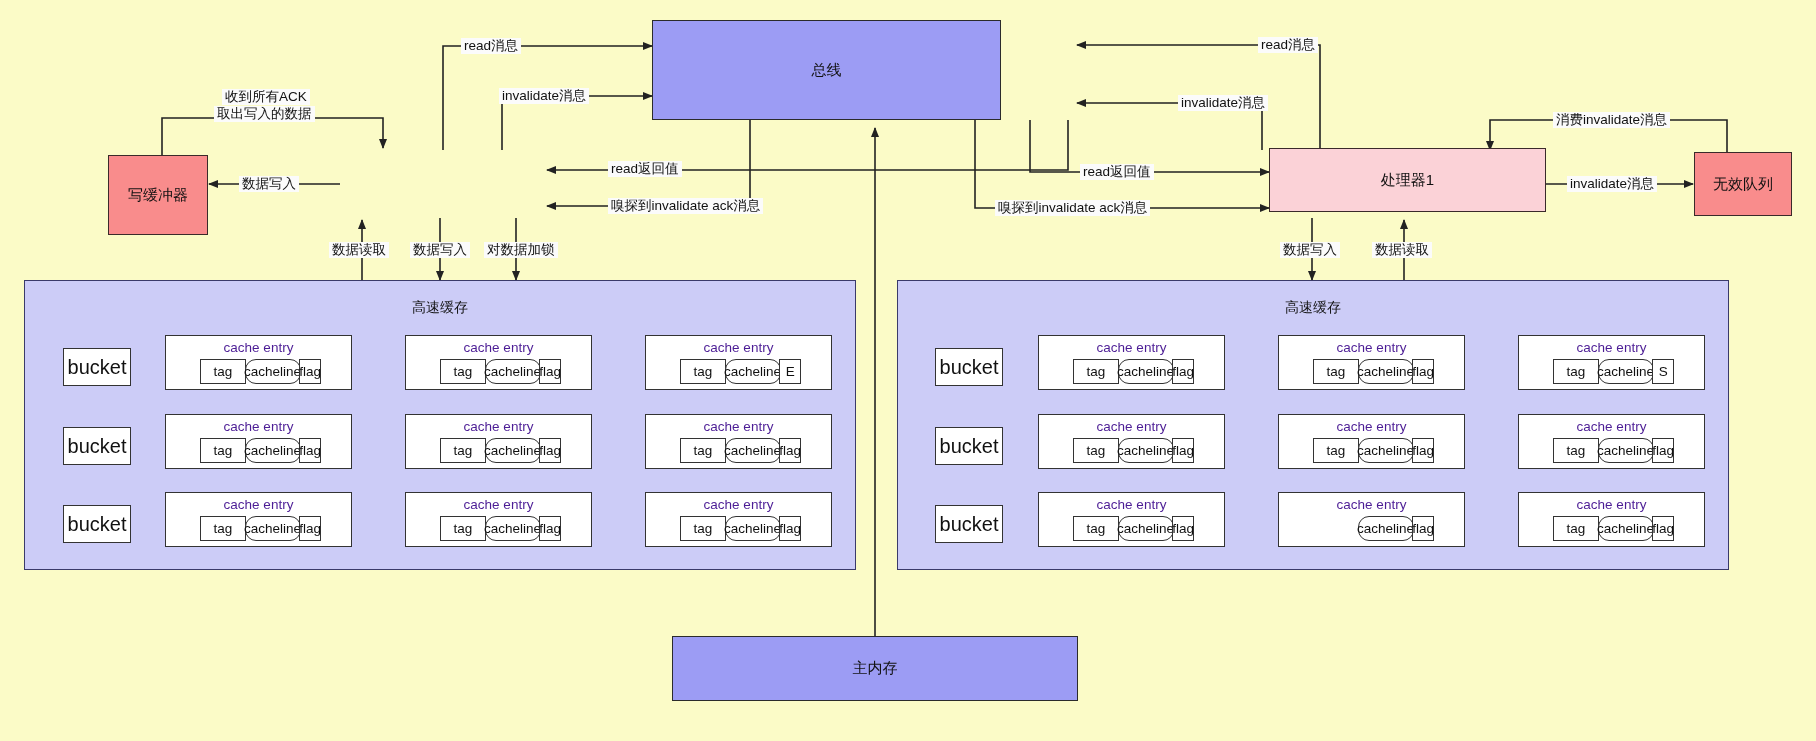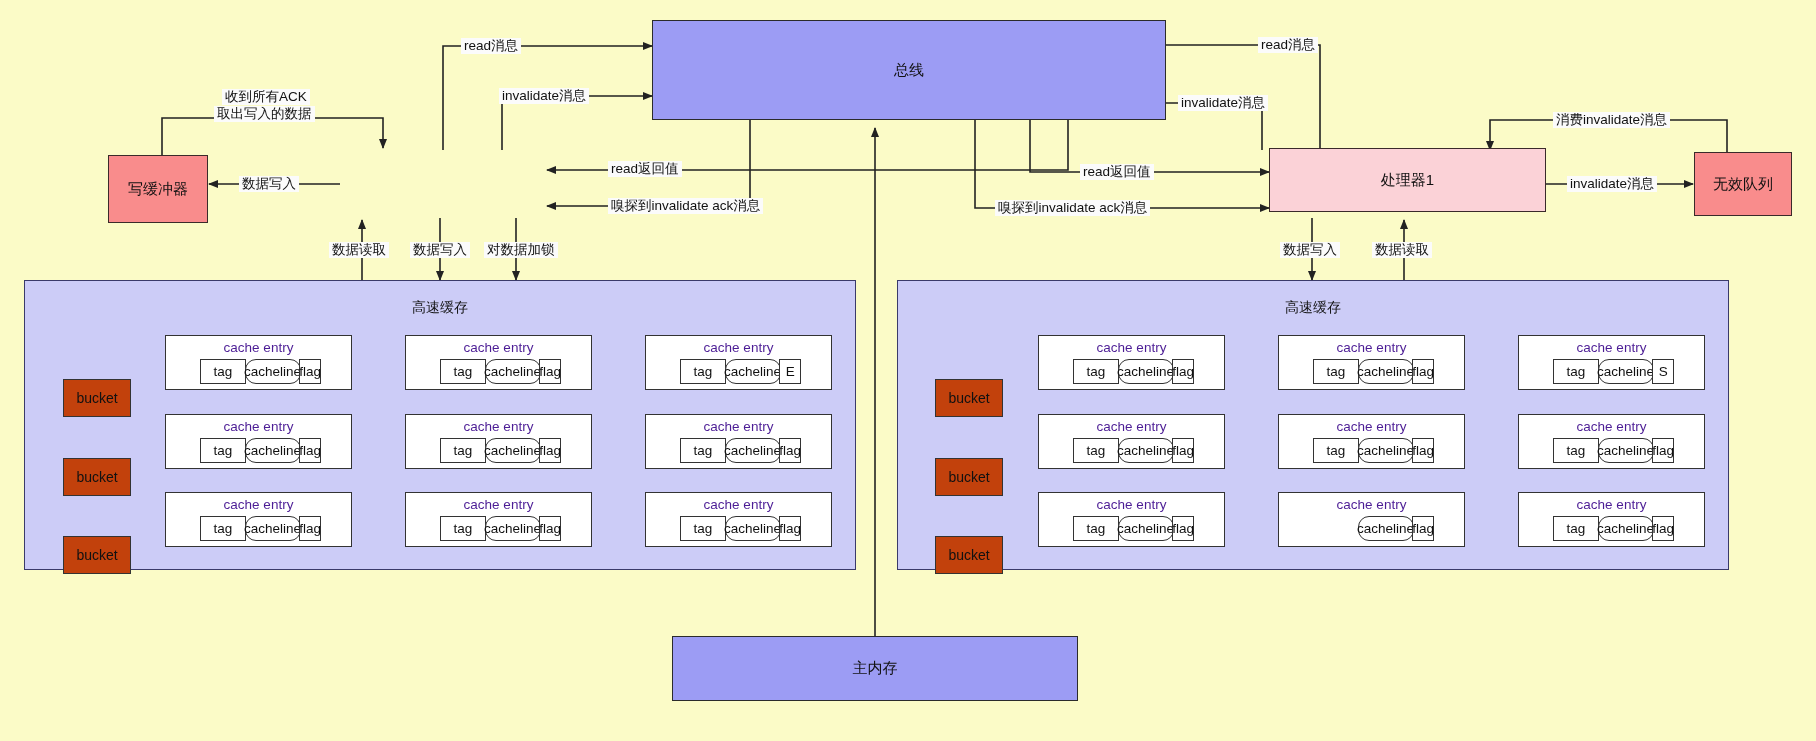--- a/index.html
+++ b/index.html
@@ -15,22 +15,22 @@
   .node{position:absolute;box-sizing:border-box;display:flex;align-items:center;justify-content:center;
         border:1.6px solid #333;color:#111;font-size:15px;}
   .node.bus{background:#9c9cf4;border-color:#2b2b2b;}
   .node.mem{background:#9c9cf4;border-color:#2b2b2b;}
   .node.cpu{background:#fbd2d7;border-color:#3a2a2a;}
   .node.buf{background:#f98c8c;border-color:#3a2a2a;}
 
   .cachebox{position:absolute;box-sizing:border-box;background:#ccccf7;border:1.6px solid #3a3a6a;}
   .cachebox .cachetitle{position:absolute;left:0;top:18px;width:100%;text-align:center;font-size:14px;color:#111;}
 
-  .bucket{position:absolute;box-sizing:border-box;background:#c2410c;border:1.4px solid #333;
-          display:flex;align-items:center;justify-content:center;font-size:14px;color:#111;margin-top:31px;}
+  .bucket{position:absolute;box-sizing:border-box;background:#ffffff;border:1.4px solid #333;
+          display:flex;align-items:center;justify-content:center;font-size:20px;color:#111;}
 
   .entry{position:absolute;box-sizing:border-box;background:#fff;border:1.6px solid #333;
          display:flex;flex-direction:column;align-items:center;padding-top:3px;}
   .entry .etitle{font-size:13.5px;color:#4c1d95;line-height:17px;}
   .entry .cells{display:flex;margin-top:3px;}
   .entry .cell{box-sizing:border-box;border:1.3px solid #333;height:25px;display:flex;align-items:center;
                justify-content:center;font-size:13.5px;color:#111;background:#fff;margin-left:-1.3px;}
   .entry .cell:first-child{margin-left:4px;}
   .entry .cell.tag{width:46px;}
   .entry .cell.line{width:56px;border-radius:11px;}
@@ -109,34 +109,34 @@
       <path d="M1225,368 L1276,368" marker-end="url(#ah)"></path>
       <path d="M1225,447 L1276,447" marker-end="url(#ah)"></path>
       <path d="M1225,525 L1276,525" marker-end="url(#ah)"></path>
 
       <path d="M1465,368 L1516,368" marker-end="url(#ah)"></path>
       <path d="M1465,447 L1516,447" marker-end="url(#ah)"></path>
       <path d="M1465,525 L1516,525" marker-end="url(#ah)"></path>
     </g>
   </svg>
 
-  <div class="node bus" style="left:652px;top:20px;width:514px;height:100px;">
+  <div class="node bus" style="left:652px;top:20px;width:349px;height:100px;">
     <span>总线</span>
   </div>
 
   <div class="node mem" style="left:672px;top:636px;width:406px;height:65px;">
     <span>主内存</span>
   </div>
 
 
   <div class="node cpu" style="left:1269px;top:148px;width:277px;height:64px;">
     <span>处理器1</span>
   </div>
 
-  <div class="node buf" style="left:108px;top:155px;width:100px;height:68px;">
+  <div class="node buf" style="left:108px;top:155px;width:100px;height:80px;">
     <span>写缓冲器</span>
   </div>
 
   <div class="node buf" style="left:1694px;top:152px;width:98px;height:64px;">
     <span>无效队列</span>
   </div>
 
   <div class="elabel" style="left:461px;top:38px;">read消息</div>
   <div class="elabel" style="left:499px;top:88px;">invalidate消息</div>
   <div class="elabel" style="left:608px;top:161px;">read返回值</div>

